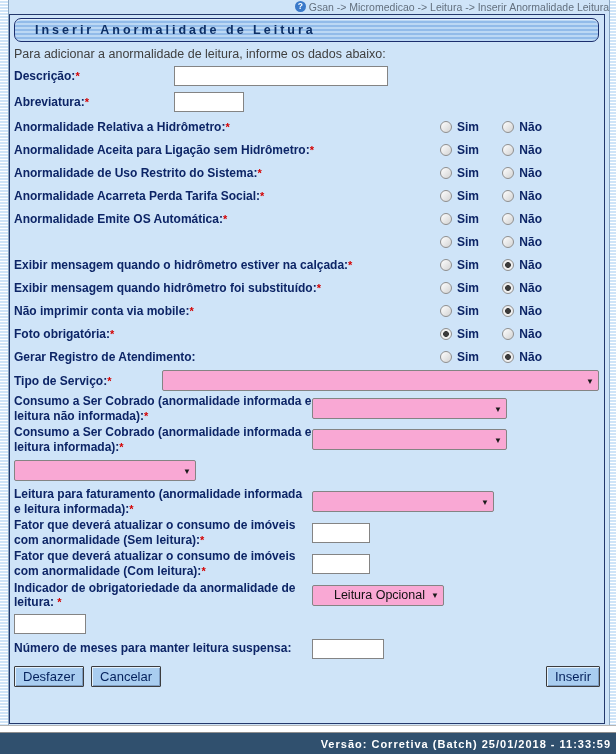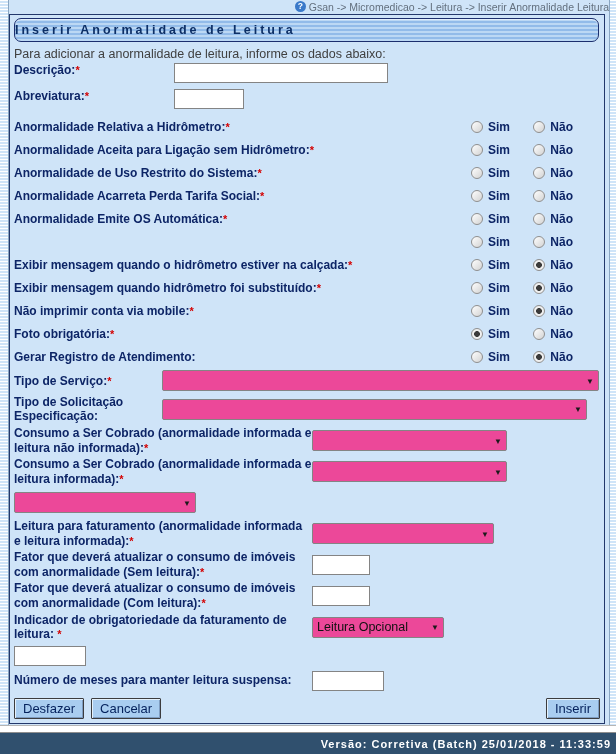--- a/index.html
+++ b/index.html
@@ -24,55 +24,55 @@
 
   
   .content{position:absolute;top:14px;left:9px;width:596px;height:710px;
     border:1px solid #23386b;background:#cfe4f8;box-sizing:border-box;overflow:hidden;}
 
   .titlebar{margin:3px 5px 0 4px;height:22px;line-height:22px;
     border:1px solid #1c2f6e;border-radius:7px;
     background:repeating-linear-gradient(180deg,#bcd8f4 0 2px,#92bbe9 2px 4px);
     box-shadow:inset 0 1px 0 #e2effc;
     color:#0d2f66;font-size:12.5px;font-weight:bold;letter-spacing:3px;
-    }
+    padding-left:20px;}
 
   .intro{margin:5px 4px 2px 4px;font-size:12.5px;color:#404040;}
 
   .lblc{color:#0d2566;font-size:12px;font-weight:bold;}
   .req{color:#d40000;font-size:11px;font-weight:bold;}
 
   
-  .trow{display:flex;height:26px;padding:0 4px;}
+  .trow{display:flex;align-items:center;height:26px;padding:0 4px;}
   .trow .lbl-t{flex:none;width:160px;}
   input[type=text]{height:18px;border:1px solid #848484;background:#ffffff;
     font-family:"Liberation Sans",sans-serif;font-size:12px;padding:0 2px;margin:0;}
   .in-desc{width:208px;}
   .in-abrev{width:64px;margin-left:4px;}
   .in-fator{width:52px;}
   .in-num{width:66px;}
 
   
   .rrow{position:relative;height:23px;}
   .rrow .lbl-r{position:absolute;left:4px;top:50%;transform:translateY(-50%);white-space:nowrap;}
-  .rrow .grp{position:absolute;left:461px;top:50%;transform:translateY(-50%);
+  .rrow .grp{position:absolute;left:430px;top:50%;transform:translateY(-50%);
     display:flex;align-items:center;width:102px;justify-content:space-between;}
   .opt{display:flex;align-items:center;gap:5px;cursor:pointer;}
   input[type=radio]{appearance:none;-webkit-appearance:none;width:12px;height:12px;margin:0;
     border-radius:50%;border:1px solid #8f8f8f;
     background:linear-gradient(135deg,#fefefe,#d3d3d3);cursor:pointer;}
   input[type=radio]:checked{background:radial-gradient(circle at 50% 50%,#3b3b3b 0 2.6px,#f0f0f0 3.2px);}
 
   
   .selwrap{position:relative;display:inline-block;}
   .selwrap::after{content:"▼";position:absolute;right:5px;top:50%;transform:translateY(-50%);
     font-size:8px;color:#1a1a1a;pointer-events:none;}
   select{appearance:none;-webkit-appearance:none;height:21px;border:1px solid #848484;
-    background:#ec4899;border-radius:2px;font-family:"Liberation Sans",sans-serif;
-    font-size:12.5px;padding:0 18px 0 4px;margin:0;width:100%;color:#111111;}
+    background:#f9a8d4;border-radius:2px;font-family:"Liberation Sans",sans-serif;
+    font-size:12.5px;padding:0 18px 0 4px;margin:0;width:100%;color:#111111;text-align:right;}
 
   .srow{display:flex;align-items:center;padding:0 4px;}
   .srow .lbl-sm{flex:none;width:148px;}
   .row-servico{height:25px;}
   .row-servico .selwrap{flex:1;margin-right:1px;}
   .row-solic{height:32px;}
   .row-solic .selwrap{width:425px;}
 
   .prow{display:flex;align-items:center;height:31px;padding:0 4px;}
   .prow .lbl-lg{flex:none;width:298px;line-height:1.2;}
@@ -266,26 +266,20 @@
       </span>
     </div>
 
     <div class="srow row-servico">
       <span class="lbl-sm lblc"><span>Tipo de Serviço:</span><span class="req">*</span></span>
       <span class="selwrap">
         <select><option></option></select>
       </span>
     </div>
 
-    <div class="srow row-solic">
-      <span class="lbl-sm lblc"><span>Tipo de Solicitação Especificação:</span><span class="req"></span></span>
-      <span class="selwrap">
-        <select><option></option></select>
-      </span>
-    </div>
 
     <div class="prow">
       <span class="lbl-lg lblc"><span>Consumo a Ser Cobrado (anormalidade informada e leitura não informada):</span><span class="req">*</span></span>
       <span class="selwrap sel-consumo">
         <select><option></option></select>
       </span>
     </div>
 
     <div class="prow">
       <span class="lbl-lg lblc"><span>Consumo a Ser Cobrado (anormalidade informada e leitura informada):</span><span class="req">*</span></span>
@@ -311,21 +305,21 @@
       <span class="lbl-lg lblc"><span>Fator que deverá atualizar o consumo de imóveis com anormalidade (Sem leitura):</span><span class="req">*</span></span>
       <input type="text" class="in-fator" value="" style="">
     </div>
 
     <div class="prow">
       <span class="lbl-lg lblc"><span>Fator que deverá atualizar o consumo de imóveis com anormalidade (Com leitura):</span><span class="req">*</span></span>
       <input type="text" class="in-fator" value="" style="">
     </div>
 
     <div class="prow h32">
-      <span class="lbl-lg lblc"><span>Indicador de obrigatoriedade da faturamento de leitura: </span><span class="req">*</span></span>
+      <span class="lbl-lg lblc"><span>Indicador de obrigatoriedade da anormalidade de leitura: </span><span class="req">*</span></span>
       <span class="selwrap sel-indic">
         <select><option>Leitura Opcional</option></select>
       </span>
     </div>
 
     <div class="prow h25">
       <input type="text" class="in-num" value="" style="">
     </div>
 
     <div class="prow h25">

